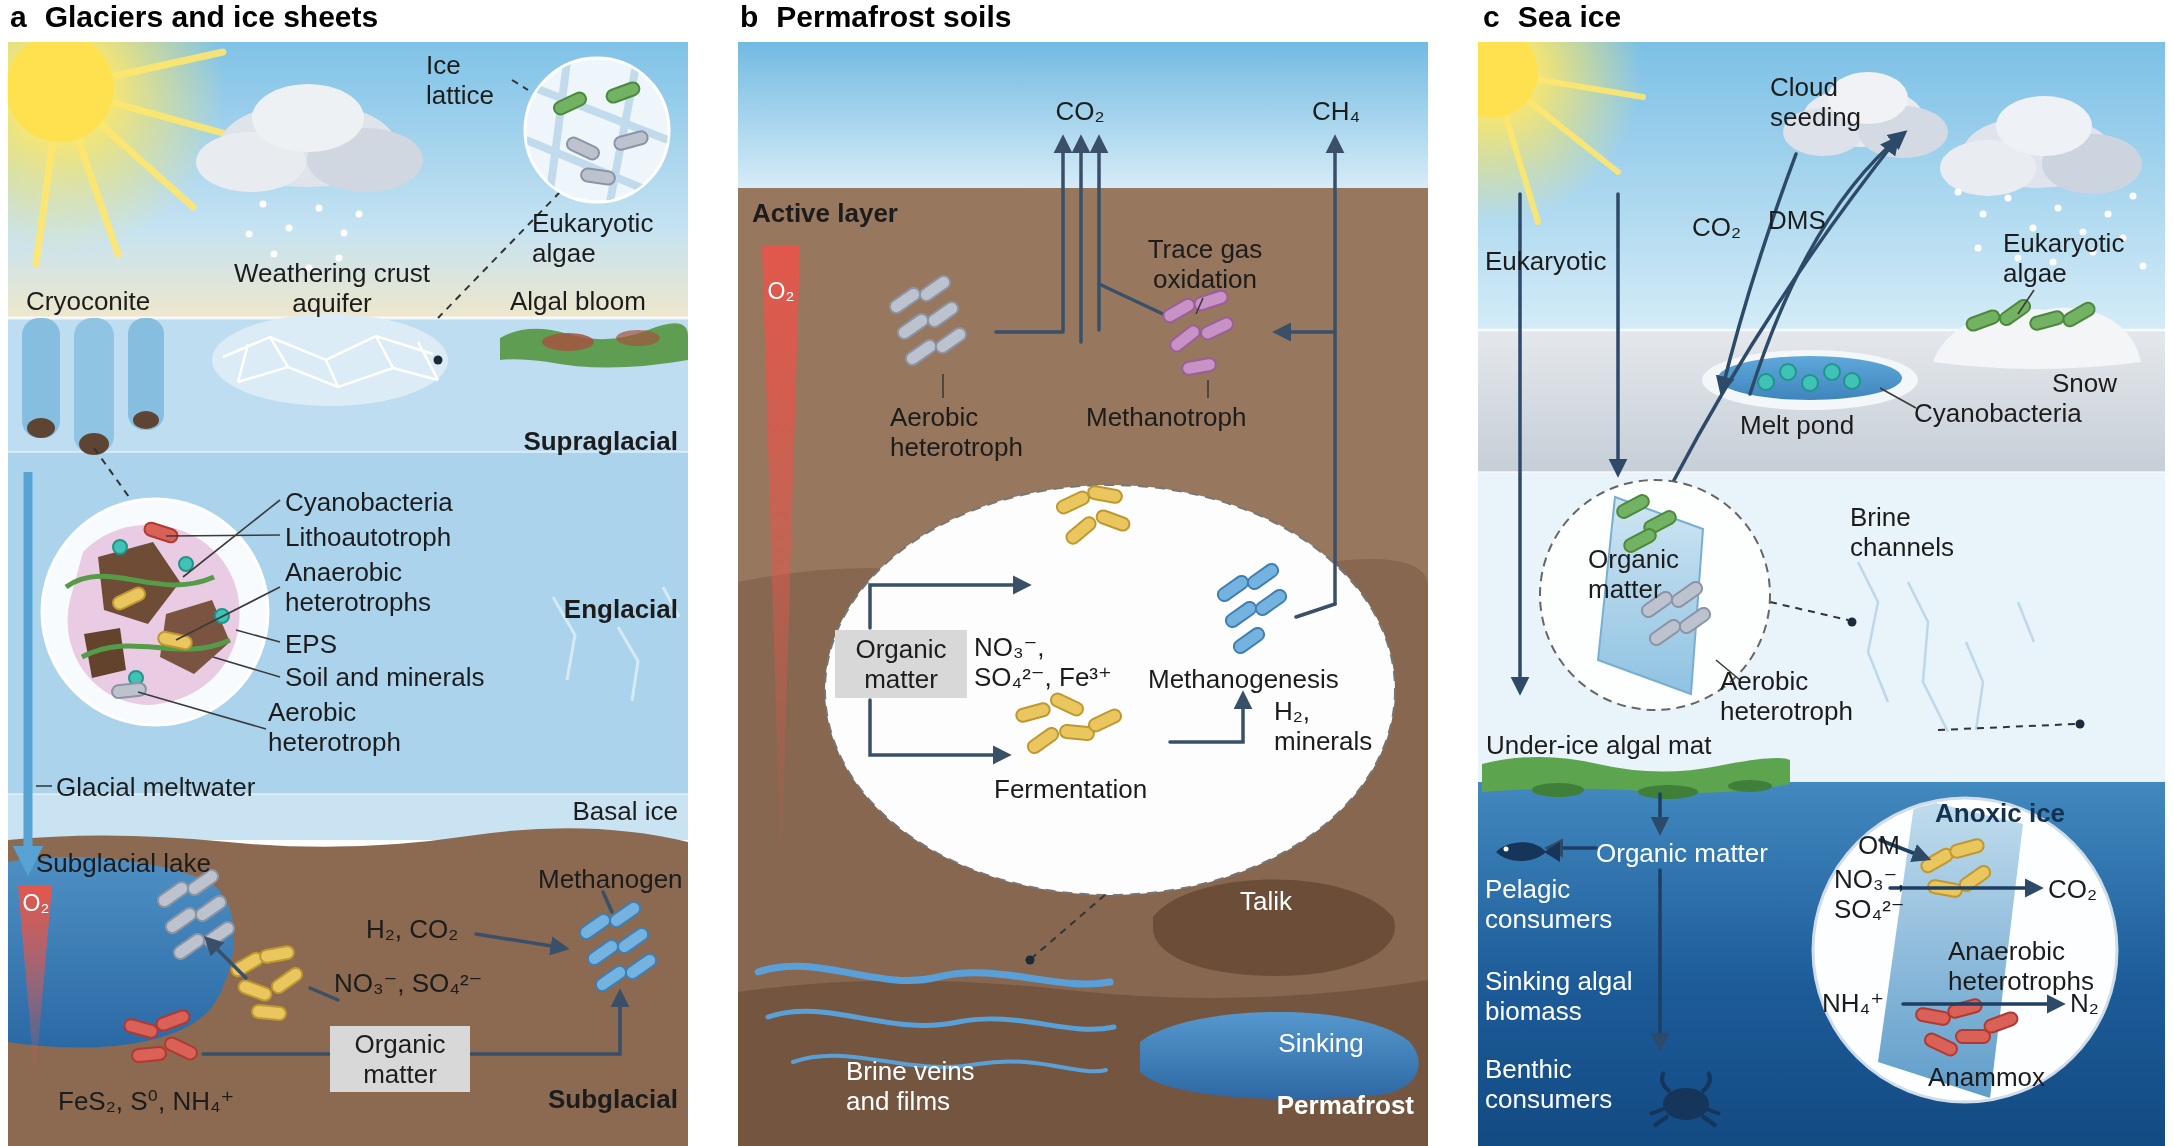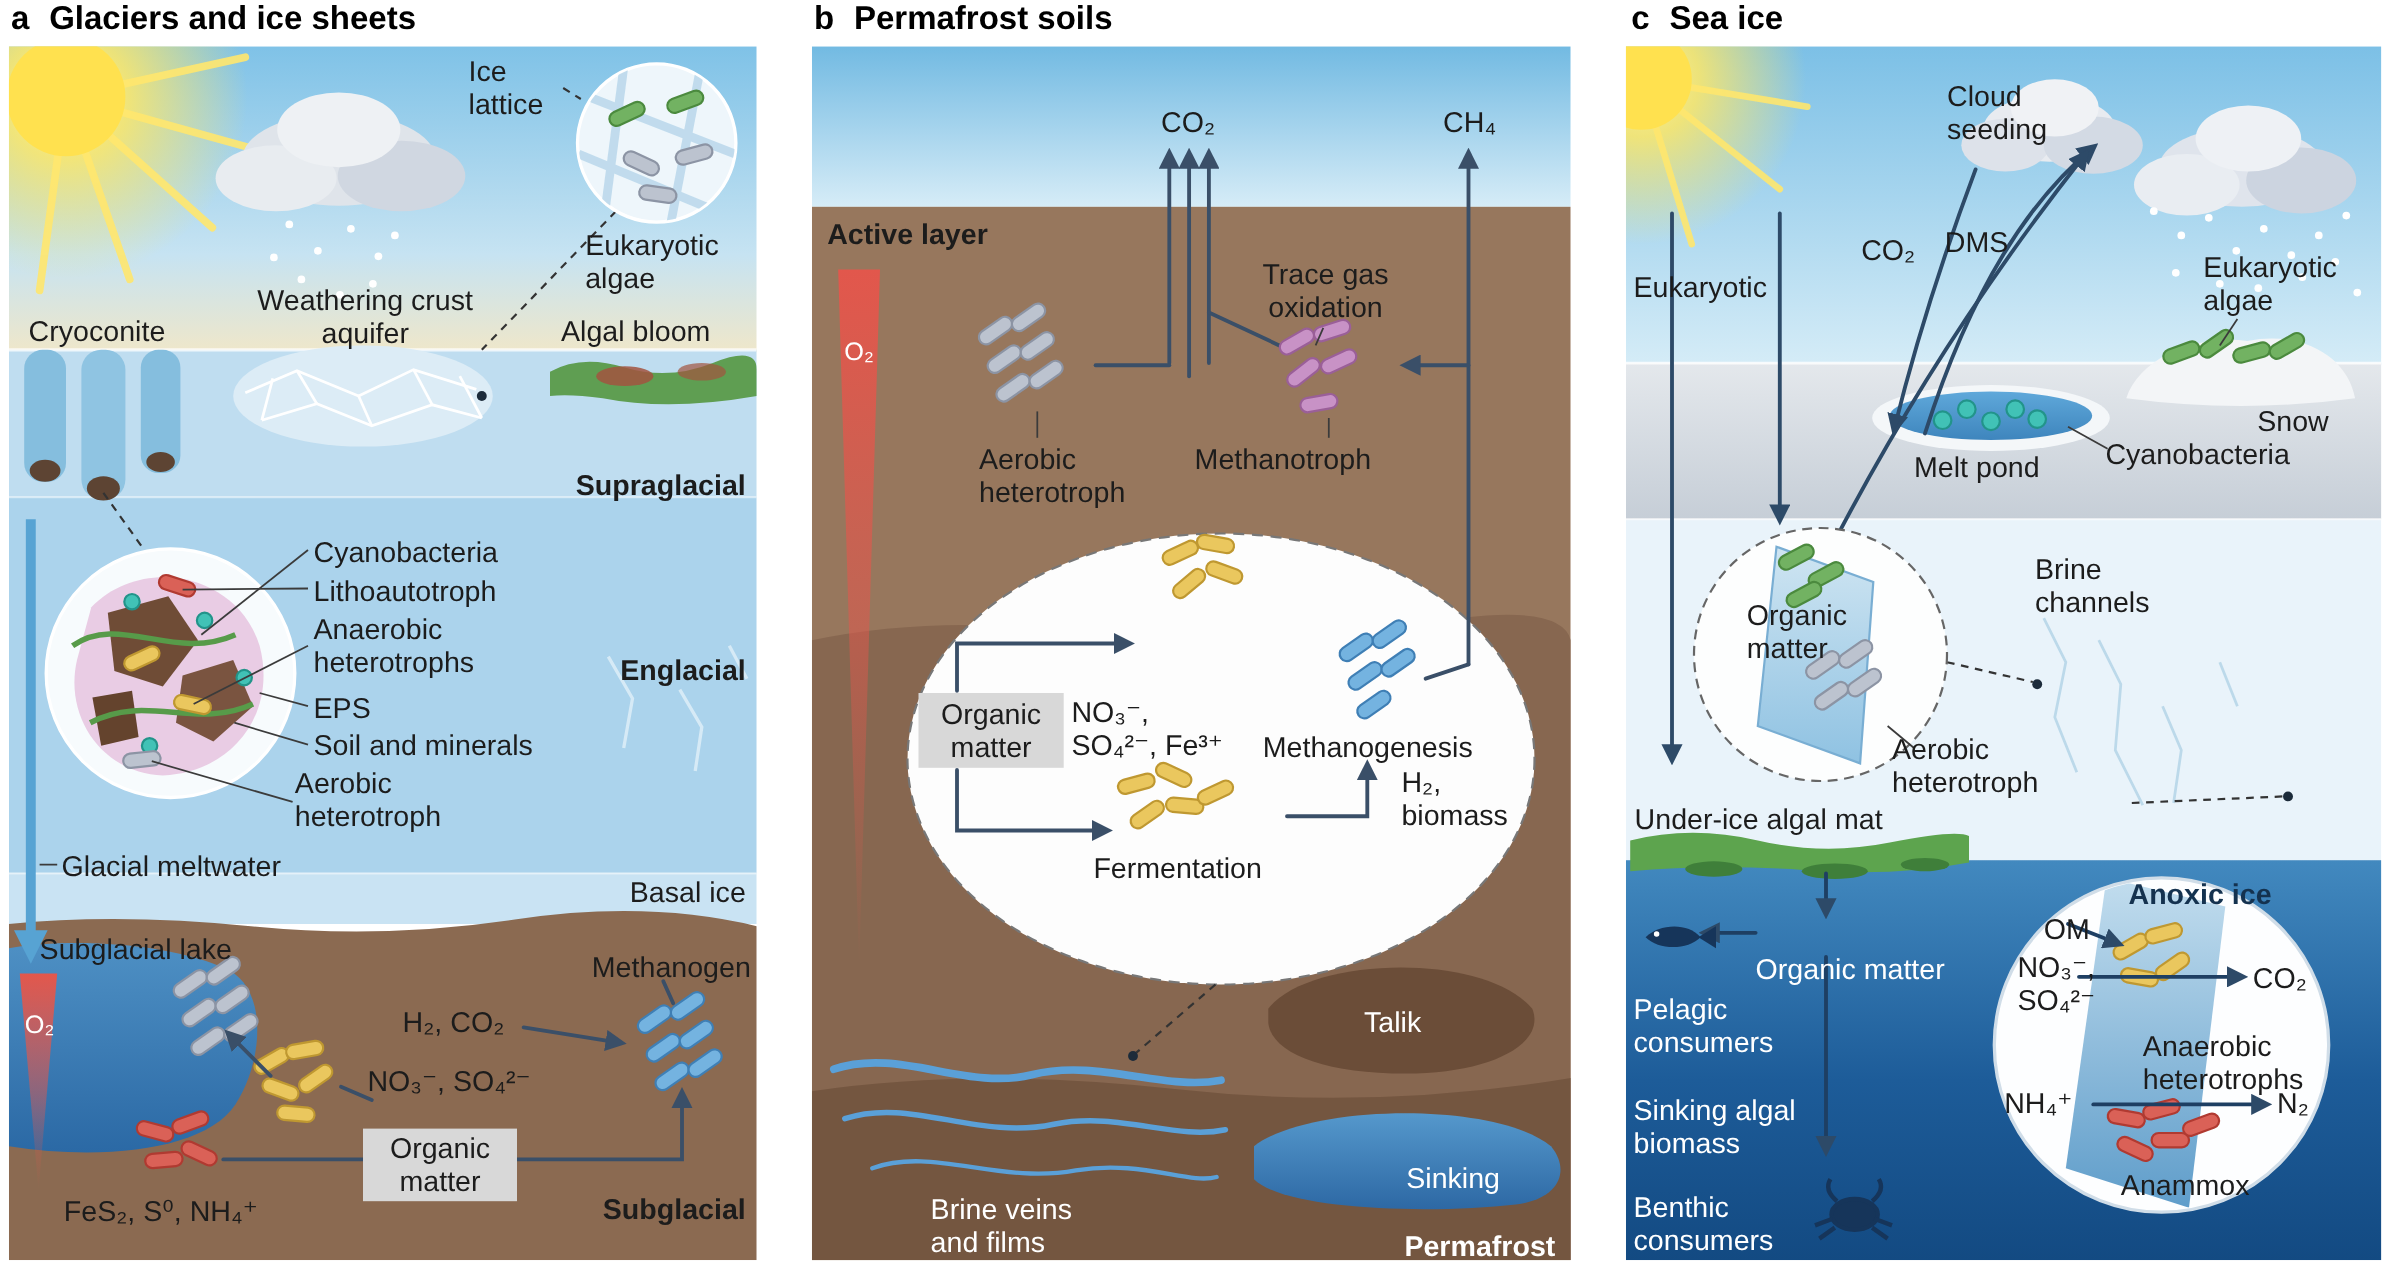--- a/index.html
+++ b/index.html
@@ -4,21 +4,21 @@
 <style>
   * { margin:0; padding:0; box-sizing:border-box; }
   html,body { background:#ffffff; }
   body { font-family:"Liberation Sans","DejaVu Sans",sans-serif; }
   .page { position:relative; width:2173px; height:1146px; background:#ffffff; overflow:hidden; }
   .ptitle { position:absolute; top:0px; font-size:30px; font-weight:bold; color:#000; display:flex; gap:18px; }
   .panel { position:absolute; top:42px; height:1104px; overflow:hidden; }
   svg.lay { position:absolute; left:0; top:0; display:block; }
   .lbl { position:absolute; font-size:26px; line-height:1.16; color:#1c1c1c; }
   .b { font-weight:bold; }
-  .wh { color:#ffffff;margin-top:28px; }
+  .wh { color:#ffffff; }
   .nv { color:#14324f; }
   .ctr { text-align:center; }
   .rt { text-align:right; }
   .sm { font-size:23px; }
   .box { position:absolute; background:#d8d8d8; color:#1c1c1c; display:flex; align-items:center; justify-content:center; text-align:center; font-size:26px; line-height:1.16; }
 </style>
 </head>
 <body>
 
 <div class="page">
@@ -382,21 +382,21 @@
     <div class="lbl ctr" style="left:312px;top:54px;width:60px">CO₂</div>
     <div class="lbl ctr" style="left:566px;top:54px;width:64px">CH₄</div>
     <div class="lbl b" style="left:14px;top:156px">Active layer</div>
     <div class="lbl wh ctr sm" style="left:24px;top:236px;width:38px">O₂</div>
     <div class="lbl ctr" style="left:382px;top:192px;width:170px">Trace gas oxidation</div>
     <div class="lbl" style="left:152px;top:360px;width:160px">Aerobic heterotroph</div>
     <div class="lbl" style="left:348px;top:360px">Methanotroph</div>
     <div class="box" style="left:97px;top:588px;width:132px;height:68px">Organic matter</div>
     <div class="lbl" style="left:236px;top:590px;width:150px">NO₃⁻, SO₄²⁻, Fe³⁺</div>
     <div class="lbl" style="left:410px;top:622px">Methanogenesis</div>
-    <div class="lbl" style="left:536px;top:654px;width:100px">H₂, biomass</div>
+    <div class="lbl" style="left:536px;top:654px;width:100px">H₂, minerals</div>
     <div class="lbl" style="left:256px;top:732px">Fermentation</div>
     <div class="lbl wh ctr" style="left:478px;top:844px;width:100px">Talik</div>
     <div class="lbl wh" style="left:108px;top:1014px;width:155px">Brine veins and films</div>
     <div class="lbl wh ctr" style="left:518px;top:986px;width:130px">Sinking</div>
     <div class="lbl wh b rt" style="left:430px;top:1048px;width:246px">Permafrost</div>
   </div>
 
   <div class="panel" style="left:1478px;width:687px">
     <svg class="lay" width="687" height="1104" viewBox="0 0 687 1104">
       <defs>

